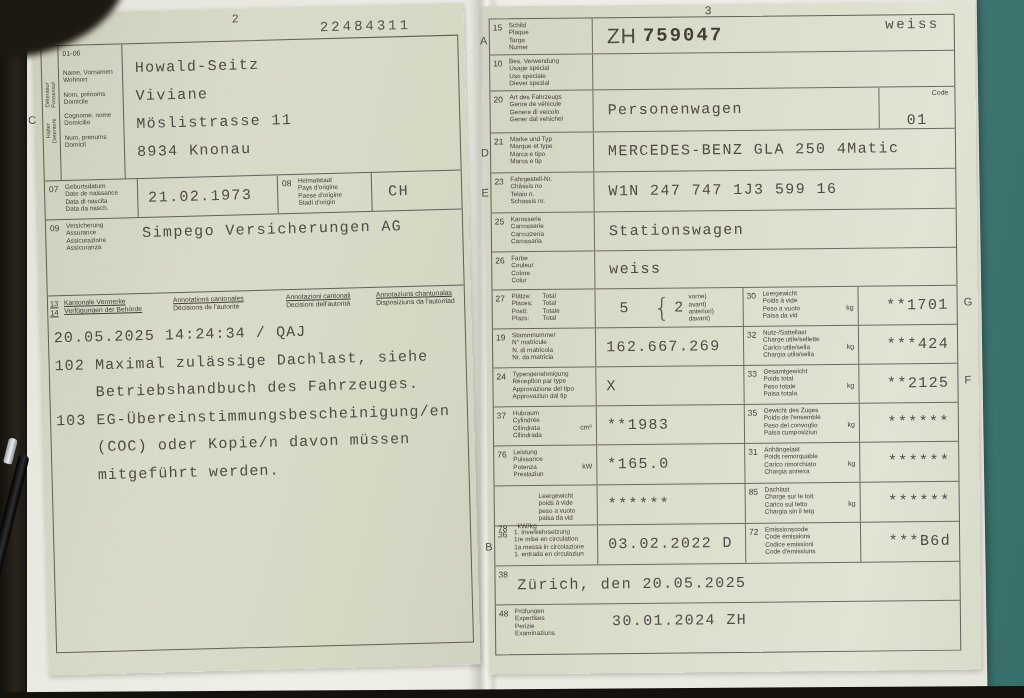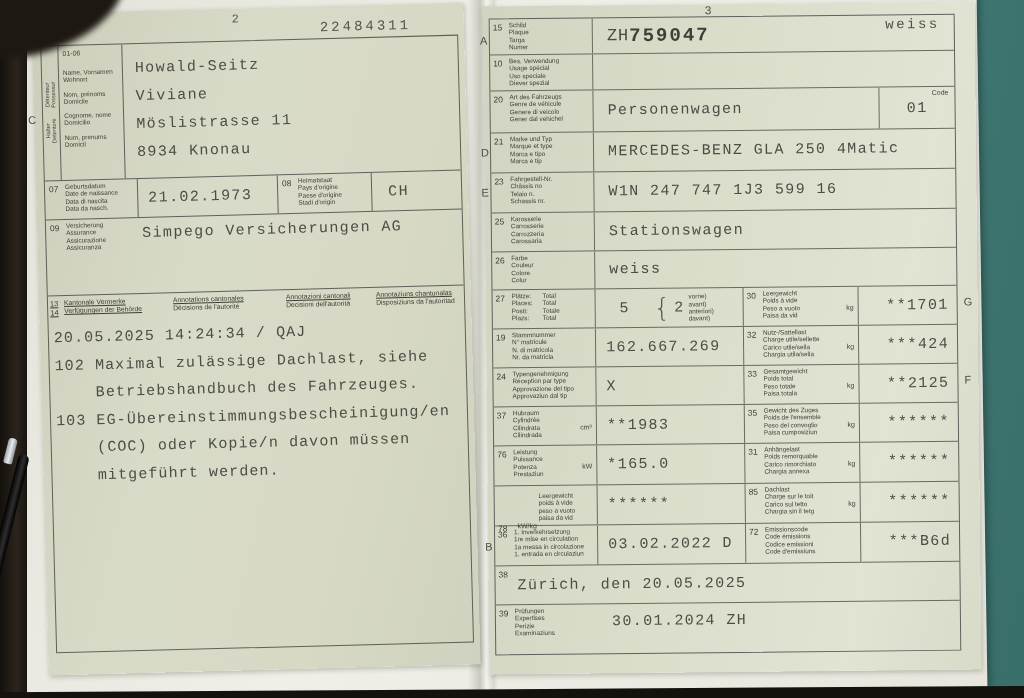--- a/index.html
+++ b/index.html
@@ -52,27 +52,27 @@
   .rtext { position:absolute; left:5px; top:29px; font-family:"Liberation Mono","DejaVu Sans Mono",monospace; font-size:15px; letter-spacing:1.1px; line-height:27.5px; color:#4d4d45; white-space:pre; }
 
   
   .rbox { position:absolute; left:6px; top:12px; width:466px; height:637px; border:1.5px solid #60605c; display:flex; flex-direction:column; }
   .rrow { display:flex; border-bottom:1px solid #6a6a5e; }
   .rrow:last-child { border-bottom:none; }
   .labelcell { flex:0 0 102px; display:flex; padding:2px 1px 0 3px; gap:2px; }
   .valcell { flex:1; border-left:1px solid #6a6a5e; display:flex; align-items:center; padding-left:14px; position:relative; }
   .codecell { flex:0 0 76px; border-left:1px solid #6a6a5e; display:flex; flex-direction:column; }
   .codecell .clabel { font-size:7px; color:#42423a; align-self:flex-end; padding:2px 6px 0 0; }
-  .codecell .tval { align-self:center; margin-top:4px; }
+  .codecell .tval { align-self:center; margin-top:16px; }
   .half-l { flex:0 0 250px; display:flex; }
   .half-l .valcell { padding-left:10px; }
   .half-r { flex:1; border-left:1px solid #6a6a5e; display:flex; }
   .half-r .labelcell { flex:0 0 114px; }
   .half-r .valcell { justify-content:flex-end; padding-right:8px; padding-left:4px; }
-  .plate-canton { font-family:Liberation Mono, monospace; font-size:17px; letter-spacing:1px; color:#4a4a42; }
+  .plate-canton { font-family:Liberation Sans, sans-serif; font-size:21px; letter-spacing:1px; color:#4a4a42; margin-right:6px; }
   .plate-number { font-family:"Liberation Mono",monospace; font-size:19px; font-weight:bold; letter-spacing:2px; color:#3f3f37; }
   .corner-note { position:absolute; right:14px; top:1px; font-family:"Liberation Mono",monospace; font-size:14px; letter-spacing:2.5px; color:#50504a; }
   .seats-split { display:flex; flex:1; align-items:stretch; }
   .seat-total { flex:0 0 58px; display:flex; align-items:center; justify-content:center; }
   .brace { font-size:26px; font-weight:200; color:#55554b; align-self:center; font-family:"DejaVu Sans",sans-serif; }
   .front-val { align-self:center; margin:0 4px; }
   .front-lbl { align-self:center; }
   .lbl2col { display:flex; gap:10px; }
   .num78 { display:flex; gap:10px; padding-top:8px;margin-top:26px; }
   .num78 .u { font-size:7px; color:#42423a; }
@@ -508,21 +508,21 @@
         <div class="lcell" style="flex:0 0 20px; padding:2px 0 0 3px;">
           <span class="num">38</span>
         </div>
         <div class="valcell" style="border-left:none; padding-left:2px;">
           <span class="tval">Zürich, den 20.05.2025</span>
         </div>
       </div>
 
       <div class="rrow" style="flex:1;">
         <div class="labelcell">
-          <span class="num">39</span>
+          <span class="num">48</span>
           <span class="lbl">Prüfungen
 Expertises
 Perizie
 Examinaziuns</span>
         </div>
         <div class="valcell" style="border-left:none; align-items:flex-start; padding-top:9px;">
           <span class="tval">30.01.2024 ZH</span>
         </div>
       </div>
 

